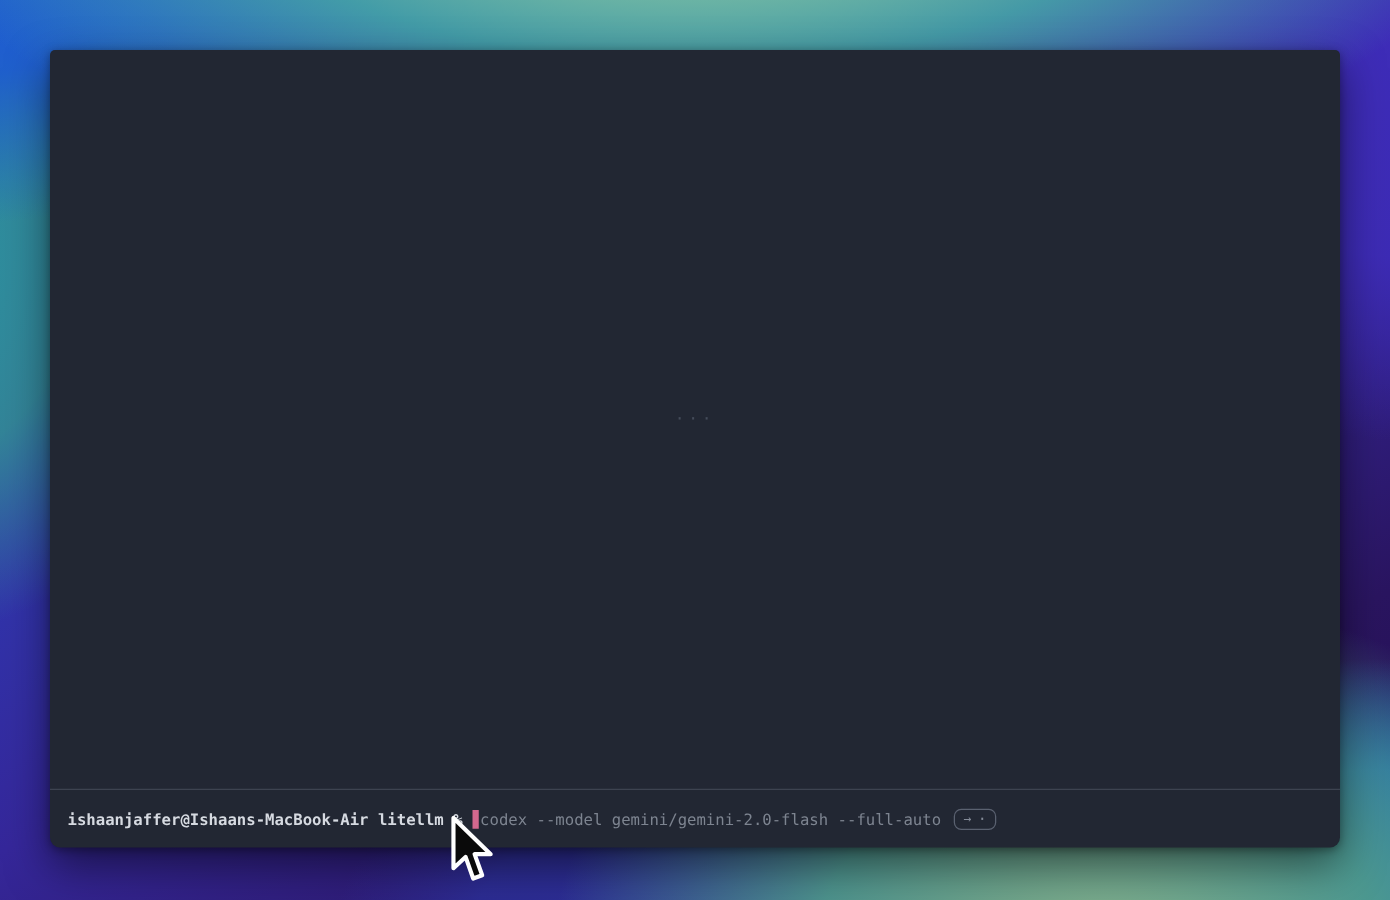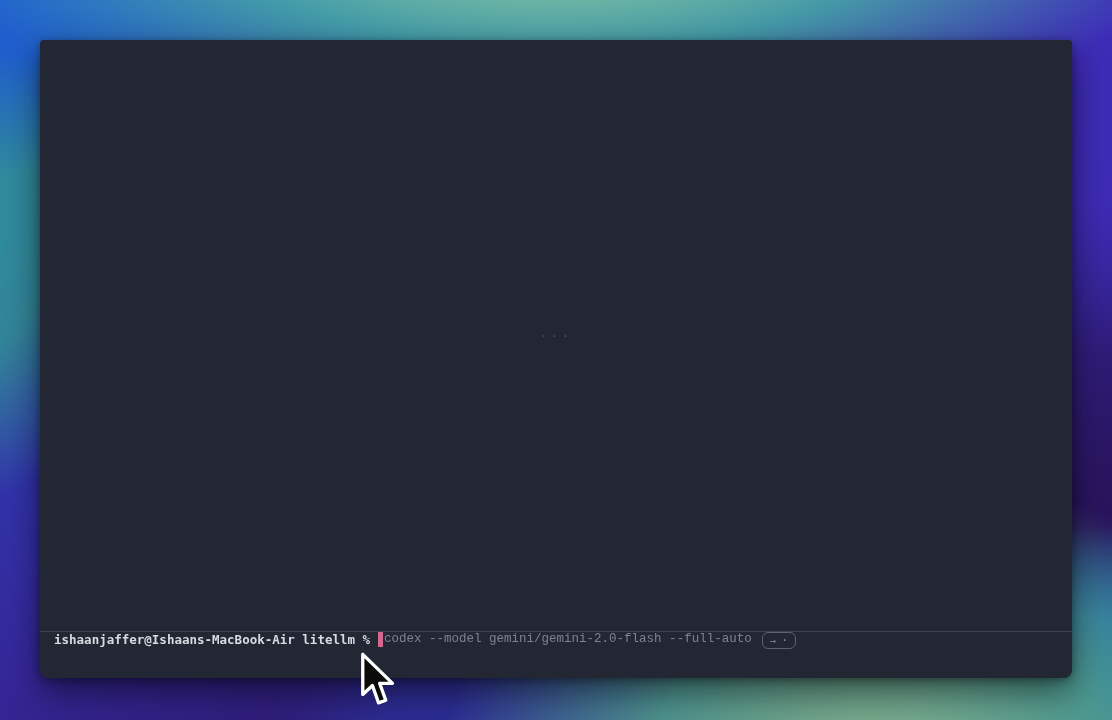--- a/index.html
+++ b/index.html
@@ -48,41 +48,40 @@
     user-select: none;
   }
   .prompt-divider {
     height: 1px;
     background: #3d4350;
     flex: 0 0 auto;
   }
   .prompt-bar {
     flex: 0 0 46px;
     display: flex;
-    align-items: flex-start;
+    align-items: center;
     padding: 0 14px;
     font-size: 12.5px;
     white-space: pre;
   }
   .prompt-text {
     color: #d6dae1;
     font-weight: 700;
   }
   .prompt-space { width: 8px; flex: 0 0 auto; }
   .cursor-block {
     width: 5px;
     height: 15px;
     background: #d2688f;
     flex: 0 0 auto;
     margin-right: 1px;
   }
   .suggestion-text {
     color: #7d8490;
     font-weight: 400;
-    font-family: Liberation Mono, monospace;
   }
   .hint-box {
     display: inline-flex;
     align-items: center;
     gap: 5px;
     margin-left: 10px;
     padding: 1px 7px 2px 7px;
     border: 1px solid #5a6170;
     border-radius: 6px;
     color: #848b98;

